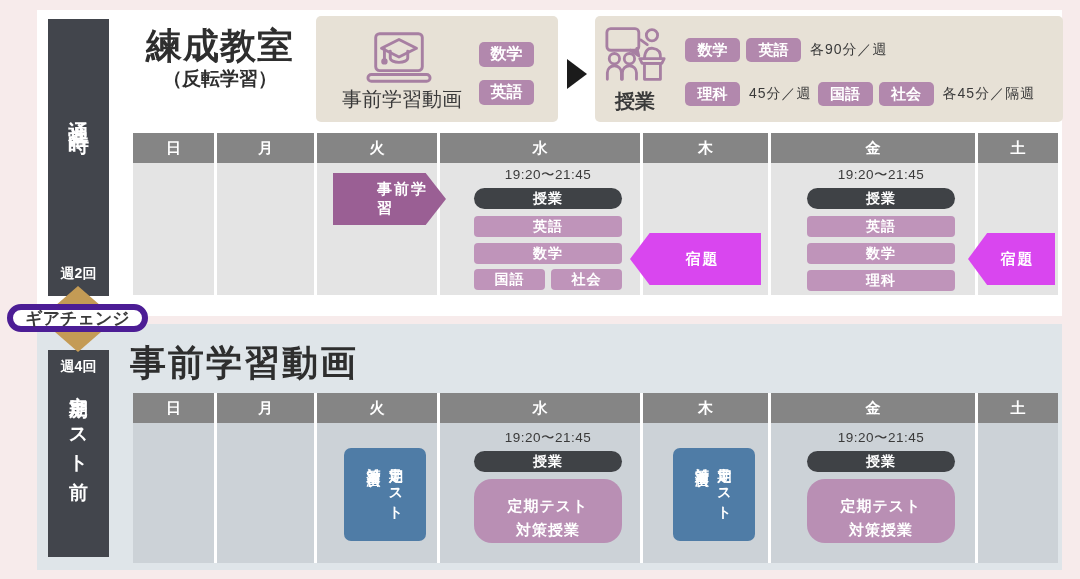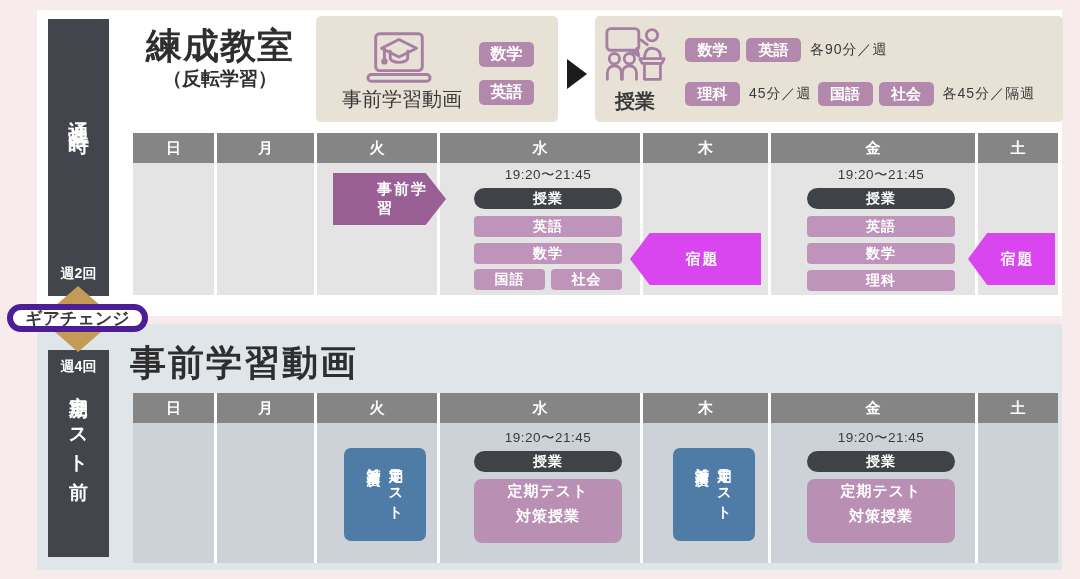--- a/index.html
+++ b/index.html
@@ -87,22 +87,22 @@
   .arr-hw{background:#d946ef;}
   .arr-hw-thu{left:497px;top:100px;width:131px;height:52px;
     clip-path:polygon(15% 0,100% 0,100% 100%,15% 100%,0 50%);padding-left:14px;}
   .arr-hw-sat{left:835px;top:100px;width:87px;height:52px;
     clip-path:polygon(22% 0,100% 0,100% 100%,22% 100%,0 50%);padding-left:12px;}
   
   .vbox{width:82px;height:93px;margin:25px auto 0;background:#4f7ca6;border-radius:7px;
     color:#fff;display:flex;justify-content:center;}
   .vbox-text{writing-mode:vertical-rl;text-orientation:upright;white-space:pre-line;
     font-size:14px;font-weight:bold;line-height:1.6;letter-spacing:2px;margin-top:8px;}
-  .pbox{margin:7px 18px 0;height:64px;background:#b98fb4;border-radius:8px;color:#fff;
-    display:flex;align-items:flex-start;justify-content:center;}
+  .pbox{margin:7px 18px 0;height:64px;background:#b98fb4;border-radius:18px;color:#fff;
+    display:flex;align-items:flex-end;justify-content:center;}
   .pad20 .pbox{margin:7px 20px 0;}
   .pbox-text{white-space:pre-line;text-align:center;font-size:15px;font-weight:bold;
     line-height:1.65;letter-spacing:1px;}
   svg{display:block;}
 </style>
 </head>
 <body>
 
 <div class="canvas">
 

